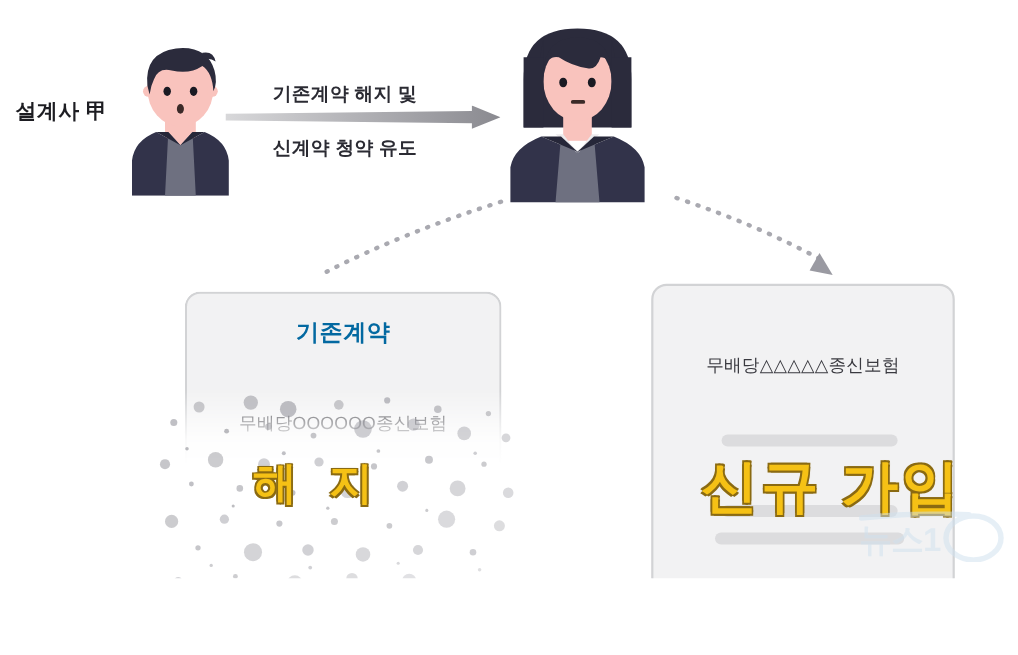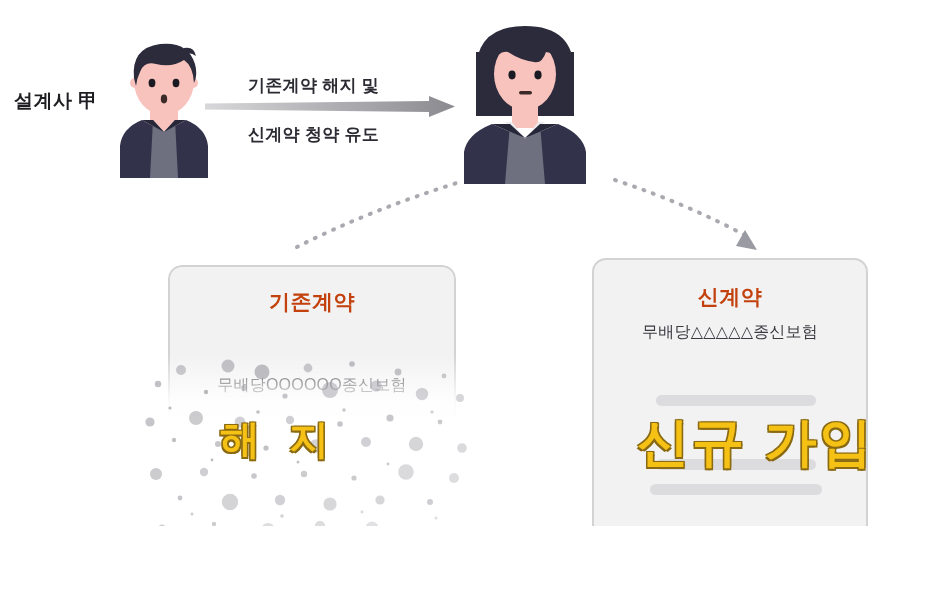--- a/index.html
+++ b/index.html
@@ -82,21 +82,21 @@
     top: 258px;
     width: 276px;
     height: 290px;
   }
   .card-title {
     position: absolute;
     left: 0; right: 0;
     text-align: center;
     font-size: 21px;
     font-weight: 700;
-    color: #c2410c;
+    color: #0369a1;
     letter-spacing: 0.5px;
   }
   .card-subtitle {
     position: absolute;
     left: 0; right: 0;
     text-align: center;
     font-size: 16px;
     font-weight: 500;
     color: #3a3a40;
     letter-spacing: 0.2px;
@@ -125,21 +125,21 @@
     color: #f5c115;
     letter-spacing: 9px;
     white-space: nowrap;
     text-shadow:
       -1.5px -1.5px 0 #8a6a12,
        1.5px -1.5px 0 #8a6a12,
       -1.5px  1.5px 0 #8a6a12,
        1.5px  1.5px 0 #8a6a12,
        0 0 2px #8a6a12;
   }
-  #stamp-cancel { left: 220px; top: 412px; }
+  #stamp-cancel { left: 230px; top: 412px; }
   #stamp-signup { left: 637px; top: 408px; font-size: 52px; letter-spacing: 3px; }
 
   
   #dissolve-cloud {
     left: 140px;
     top: 352px;
     width: 330px;
     height: 225px;
     pointer-events: none;
   }
@@ -331,24 +331,30 @@
         <circle cx="142" cy="164" r="1.7" opacity=".40"></circle>
         <circle cx="222" cy="160" r="1.4" opacity=".34"></circle>
         <circle cx="296" cy="166" r="1.6" opacity=".28"></circle>
       </g>
     </svg>
   </div>
 
   <div class="stamp" id="stamp-cancel">해 지</div>
 
   <div class="card" id="card-new">
-    <div class="card-title">신계약</div>
     <div class="card-subtitle">무배당△△△△△종신보험</div>
   </div>
 
   <div class="abs ph-bar" id="ph-bar-1"></div>
   <div class="abs ph-bar" id="ph-bar-2"></div>
   <div class="abs ph-bar" id="ph-bar-3"></div>
 
   <div class="stamp" id="stamp-signup">신규 가입</div>
 
+  <div class="abs" id="watermark">
+    <svg width="132" height="46" viewBox="0 0 132 46" xmlns="http://www.w3.org/2000/svg" aria-hidden="true">
+      <path d="M2 6 Q60 0 100 3" stroke="#cfe1ef" stroke-width="5" fill="none" stroke-linecap="round"></path>
+      <ellipse cx="104" cy="24" rx="25" ry="20" fill="none" stroke="#cfe1ef" stroke-width="5"></ellipse>
+      <text x="0" y="36" class="wm-text" fill="#cfe1ef" font-family="'Liberation Sans', sans-serif" font-size="30" font-weight="700">뉴스1</text>
+    </svg>
+  </div>
 
 </div>
 
 </body></html>

